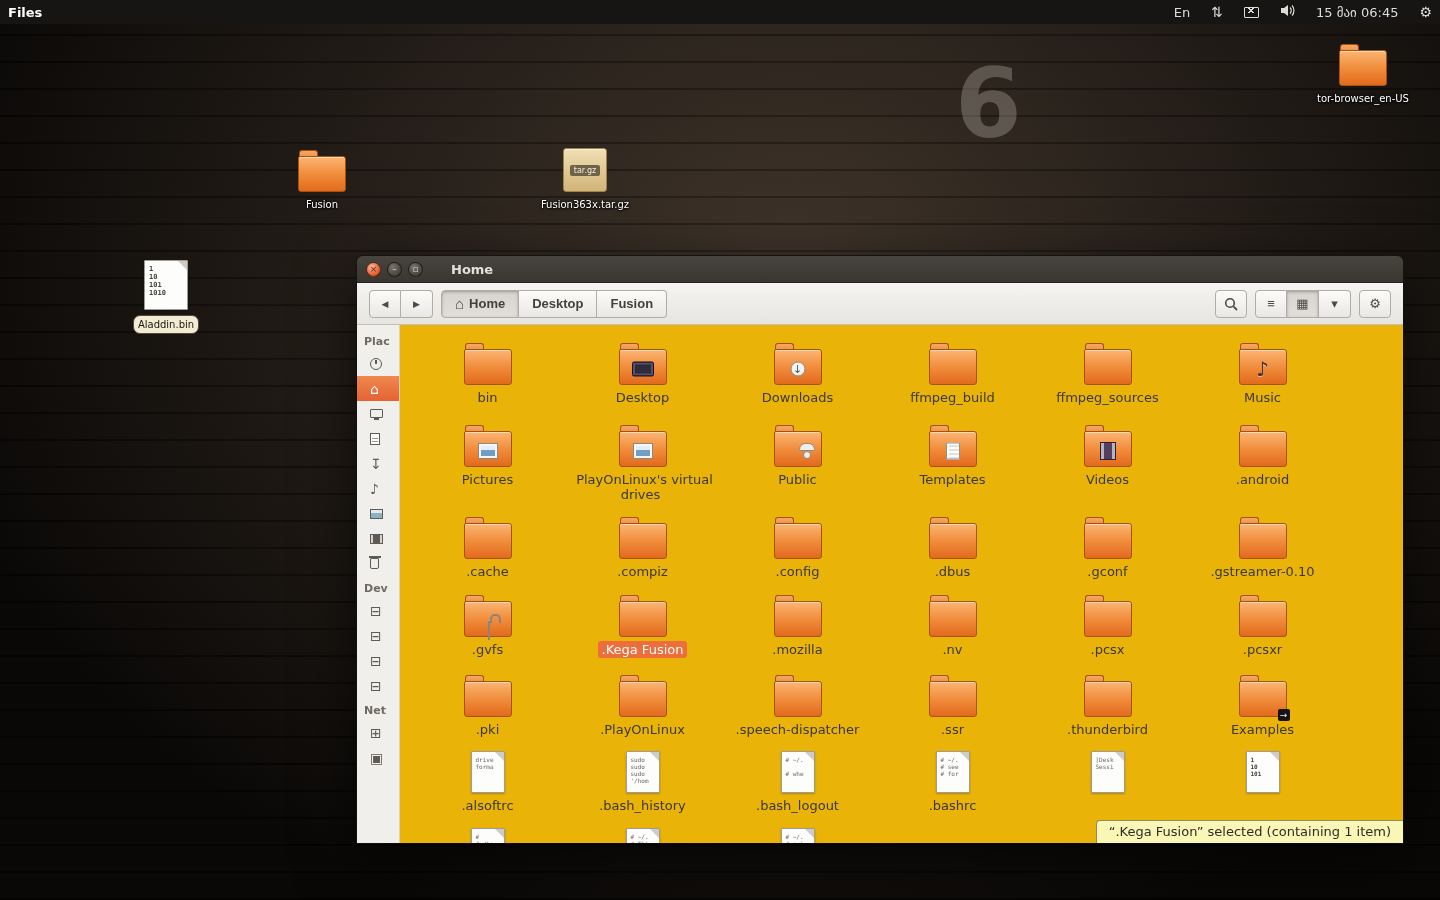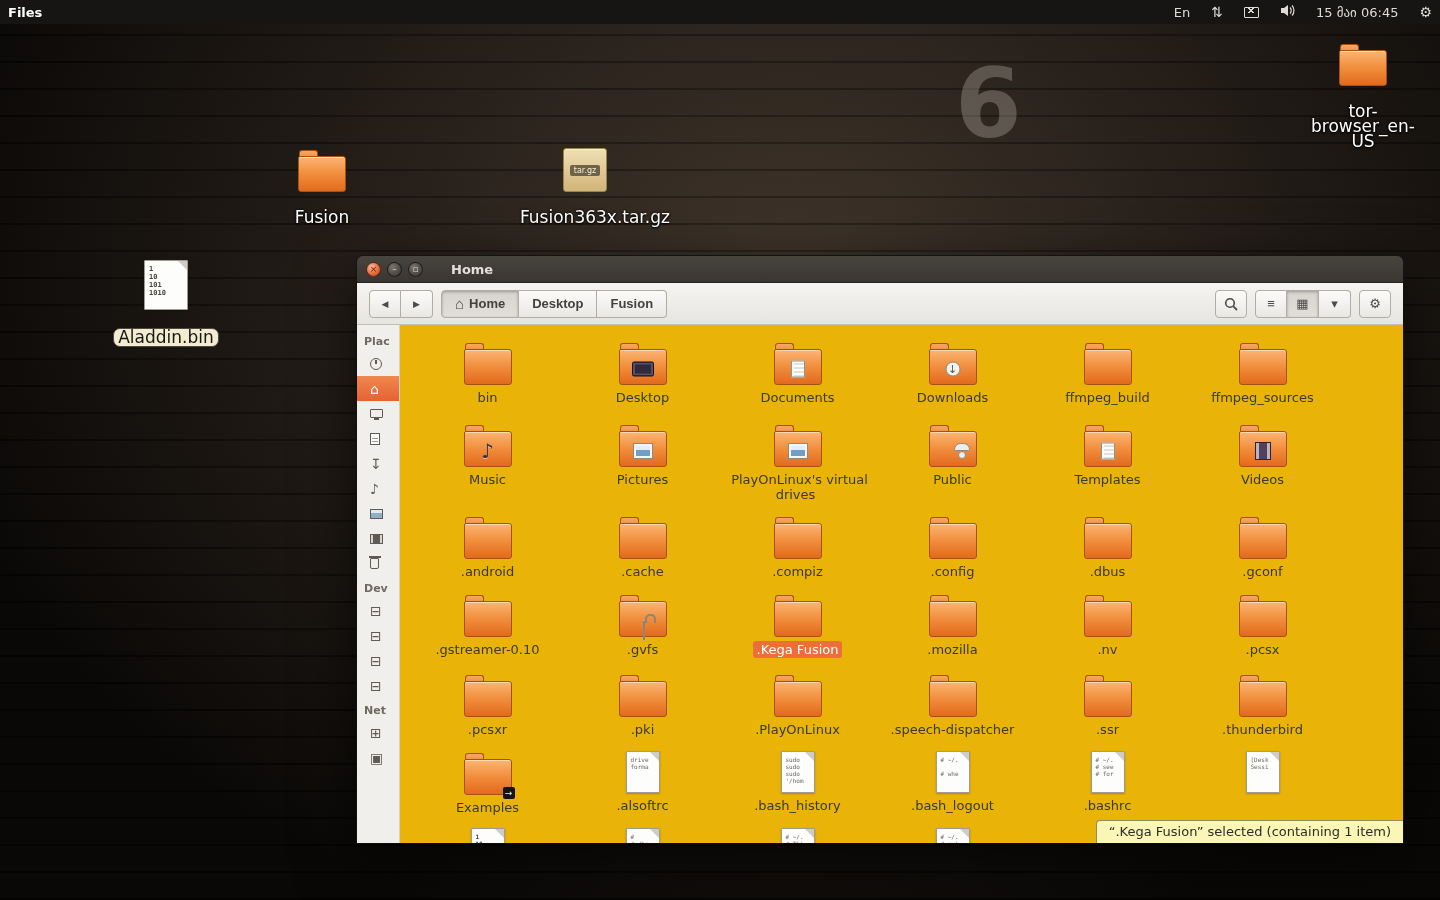--- a/index.html
+++ b/index.html
@@ -23,21 +23,21 @@
   .topbar .app { font-weight:bold; color:#ffffff; }
   .topbar .right { margin-left:auto; display:flex; align-items:center; gap:21px; }
   .tb-glyph { font-size:14px; line-height:1; }
   .env { width:15px; height:11px; border:1.5px solid #dfdbd7; border-radius:1px; position:relative; display:inline-block; }
   .env::before { content:""; position:absolute; left:0; top:-1px; width:12px; height:6px;
     background:linear-gradient(135deg, transparent 46%, #dfdbd7 46% 56%, transparent 56%),
                linear-gradient(45deg, transparent 44%, #dfdbd7 44% 54%, transparent 54%); }
 
   
   .dicon { position:absolute; width:124px; display:flex; flex-direction:column; align-items:center; cursor:default; }
-  .dicon .label { margin-top:18px; font-size:17px; color:#fff; text-shadow:0 1px 2px #000, 0 0 3px #000;
+  .dicon .label { margin-top:5px; font-size:10px; color:#fff; text-shadow:0 1px 2px #000, 0 0 3px #000;
     text-align:center; line-height:15px; max-width:130px; }
   .dicon.selected .label { background:#f4ecd2; color:#17160f; border:1px solid #4e483e; text-shadow:none;
     padding:1px 4px; border-radius:7px; }
 
   
   .icon-folder { position:relative; width:48px; height:36px; margin-top:8px; }
   .icon-folder .tab { position:absolute; top:-6px; left:1px; width:19px; height:12px;
     background:linear-gradient(#f6a965,#e87d2e); border:1px solid #a8510f; border-bottom:none; border-radius:3px 3px 0 0; }
   .icon-folder .body { position:absolute; inset:0; border-radius:2px 3px 3px 3px;
     background:linear-gradient(180deg,#fbb573 0%, #f18f3e 48%, #e26a1d 100%);
@@ -301,28 +301,20 @@
               <i class="tab"></i>
               <i class="body"></i>
               <span class="emblem em-screen"></span>
             </div>
             <div class="label"><span>Desktop</span></div>
           </div>
           <div class="cell">
             <div class="icon-folder">
               <i class="tab"></i>
               <i class="body"></i>
-              <span class="emblem em-page"></span>
-            </div>
-            <div class="label"><span>Documents</span></div>
-          </div>
-          <div class="cell">
-            <div class="icon-folder">
-              <i class="tab"></i>
-              <i class="body"></i>
               <span class="emblem em-arrow">↓</span>
             </div>
             <div class="label"><span>Downloads</span></div>
           </div>
           <div class="cell">
             <div class="icon-folder">
               <i class="tab"></i>
               <i class="body"></i>
             </div>
             <div class="label"><span>ffmpeg_build</span></div>

